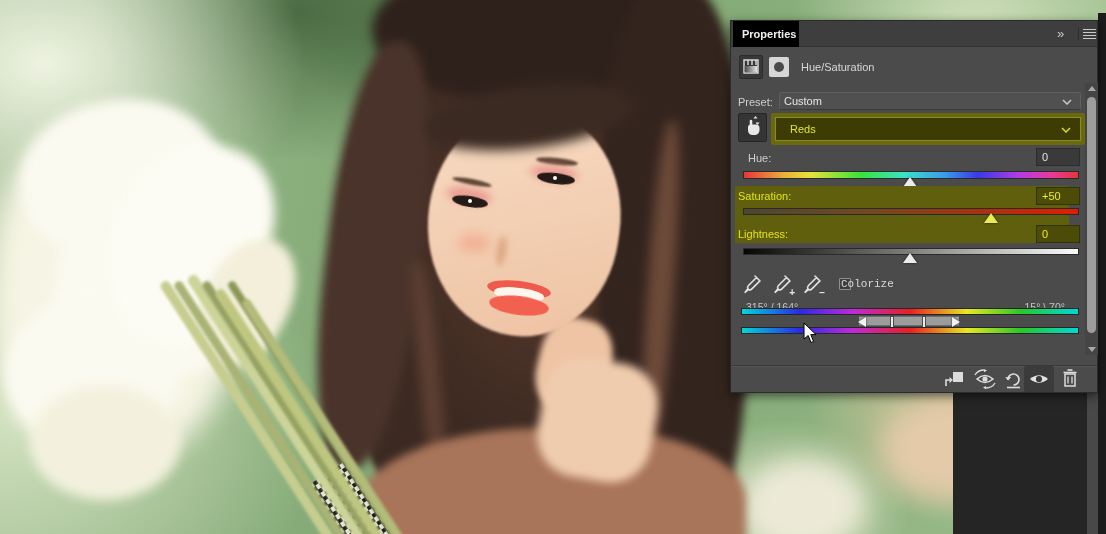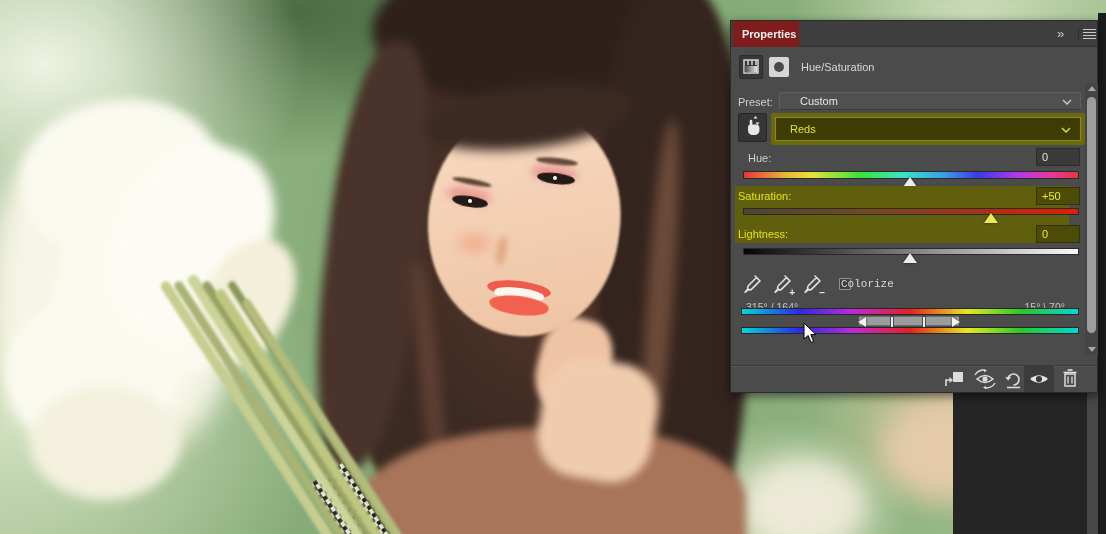--- a/index.html
+++ b/index.html
@@ -79,37 +79,37 @@
   
   #dock-below{left:953px;top:391px;width:153px;height:143px;background:#252525;}
   #dock-gutter{left:1087px;top:391px;width:12px;height:143px;background:#484848;}
   #edge-strip{left:1098px;top:13px;width:8px;height:521px;background:#1c1c1c;}
 
   
   #panel{left:730px;top:20px;width:368px;height:373px;background:#4b4b4b;
          border:1px solid #2b2b2b;box-shadow:0 3px 10px rgba(0,0,0,.55);color:#d8d8d8;font-size:11px;}
   #panel *{position:absolute;box-sizing:border-box;}
   .hdr{left:0;top:0;width:366px;height:26px;background:#3e3e3e;border-bottom:1px solid #333;}
-  .tab{left:2px;top:0;width:66px;height:26px;background:#7f1d1d;color:#f0f0f0;font-weight:bold;
+  .tab{left:2px;top:0;width:66px;height:26px;background:#000000;color:#f0f0f0;font-weight:bold;
        line-height:26px;padding-left:9px;}
   .hdr-collapse{left:326px;top:5px;width:18px;height:16px;color:#c9c9c9;font-size:13px;letter-spacing:-2px;line-height:16px;}
   .hdr-sep{left:347px;top:6px;width:1px;height:13px;background:#2e2e2e;}
   .burger{left:352px;top:8px;width:13px;height:10px;}
   .burger i{position:absolute;left:0;width:13px;height:1px;background:#c9c9c9;}
   .burger i:nth-child(1){top:0}.burger i:nth-child(2){top:3px}.burger i:nth-child(3){top:6px}.burger i:nth-child(4){top:9px}
 
   .adjbox{left:8px;top:34px;width:24px;height:24px;background:#373737;border:1px solid #2c2c2c;border-radius:2px;}
   .maskbox{left:38px;top:36px;width:20px;height:20px;background:#d6d6d6;border-radius:2px;}
   .maskbox i{position:absolute;left:5px;top:5px;width:10px;height:10px;border-radius:50%;background:#4a4a4a;}
   .adjlabel{left:70px;top:40px;text-align:right;}
 
   .rowlabel{color:#cfcfcf;}
   .preset-label{left:7px;top:75px;}
   .dropdown{background:#505050;border:1px solid #5f5f5f;border-bottom-color:#3a3a3a;border-radius:2px;color:#e6e6e6;}
-  .preset-dd{left:48px;top:71px;width:302px;height:18px;line-height:16px;padding-left:20px;}
+  .preset-dd{left:48px;top:71px;width:302px;height:18px;line-height:16px;padding-left:4px;}
   .tatbtn{left:7px;top:92px;width:29px;height:29px;background:#353535;border:1px solid #262626;border-radius:2px;}
   .olive1{left:40px;top:92px;width:314px;height:32px;background:#6a6a0c;border-radius:2px;}
   .reds-dd{left:4px;top:4px;width:306px;height:24px;background:#3c3c04;border:1px solid #8a8a28;color:#e3e32a;line-height:22px;padding-left:14px;}
   .chev{width:10px;height:6px;}
 
   .huelabel{left:17px;top:131px;}
   .valbox{width:44px;height:18px;background:#3a3a3a;border:1px solid #2c2c2c;color:#e2e2e2;line-height:16px;padding-left:5px;}
   .hue-val{left:305px;top:127px;}
   .track{left:12px;width:336px;border:1px solid #2a2a2a;}
   .hue-track{top:150px;height:8px;

